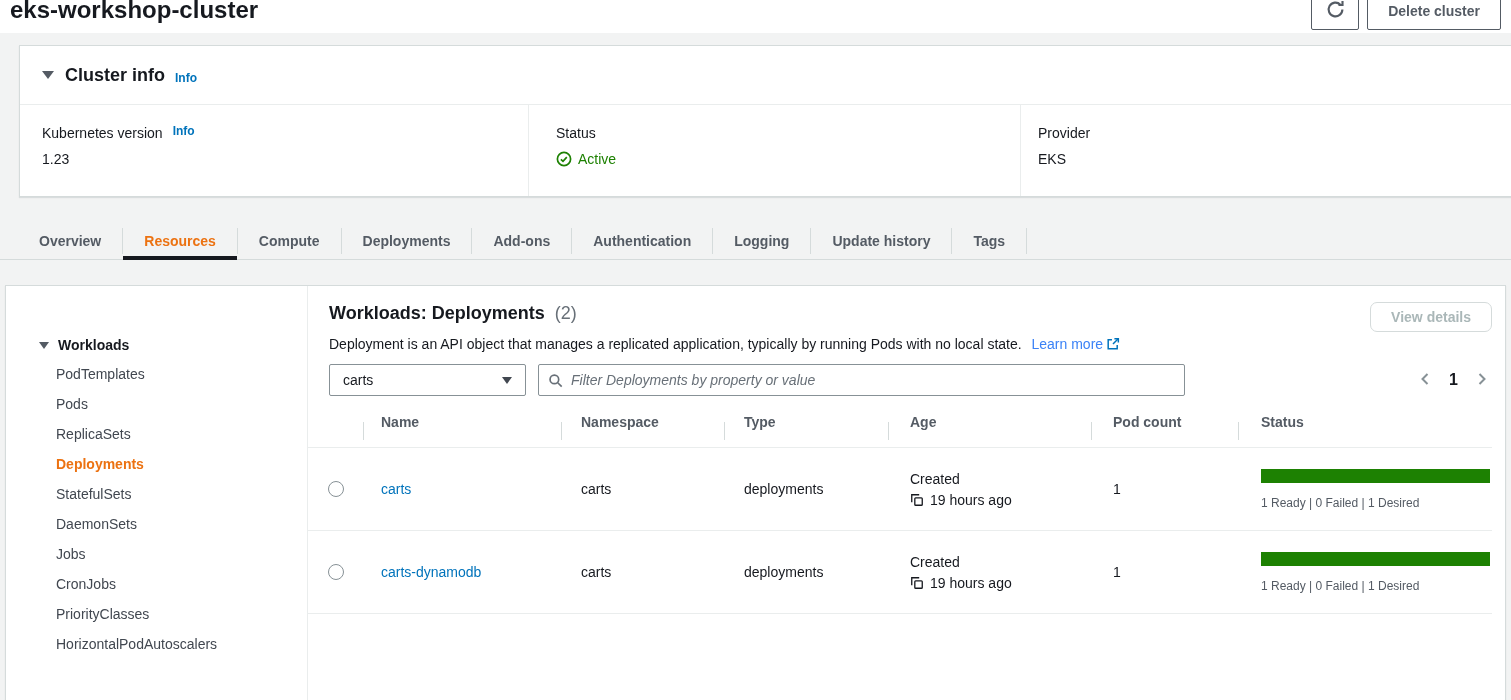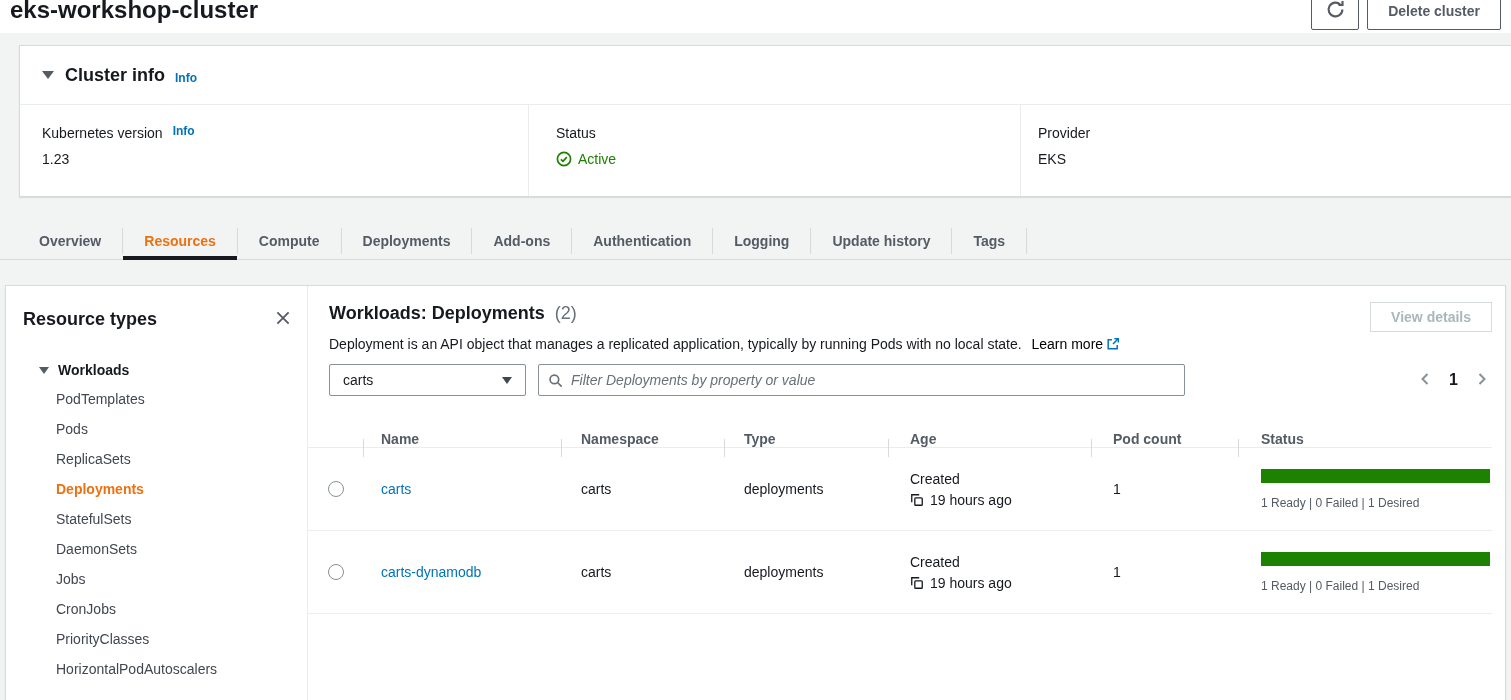--- a/index.html
+++ b/index.html
@@ -52,38 +52,38 @@
   .sidebar-group-label { font-weight:700; font-size:14px; margin-left:9px; cursor:pointer; }
   .sidebar-items { margin-top:6px; padding-left:50px; }
   .sidebar-item { height:30px; line-height:30px; font-size:14px; color:#414750; cursor:pointer; }
   .sidebar-item.selected { color:#ec7211; font-weight:700; }
   
   .main { flex:1; position:relative; padding:17px 20px 0 21px; }
   .main-title { font-size:18px; }
   .main-title .t { font-weight:700; color:#16191f; }
   .main-title .count { font-weight:400; color:#687078; margin-left:5px; }
   .view-details { position:absolute; top:16px; right:20px; height:30px; padding:0 20px; background:#fff;
-                  border:1px solid #d5dbdb; border-radius:0; color:#aab7b8; font-weight:700; font-size:14px; font-family:inherit; }
+                  border:1px solid #d5dbdb; border-radius:7px; color:#aab7b8; font-weight:700; font-size:14px; font-family:inherit; }
   .description { margin-top:11px; font-size:14px; color:#16191f; }
-  .learn-more { color:#000000; text-decoration:none; margin-left:6px; cursor:pointer; }
+  .learn-more { color:#3b82f6; text-decoration:none; margin-left:6px; cursor:pointer; }
   .ext-icon { position:relative; top:2px; margin-left:3px; }
   .filter-row { margin-top:12px; display:flex; align-items:center; }
   .select-box { width:197px; height:32px; border:1px solid #879196; border-radius:2px; background:#fff;
                 display:flex; align-items:center; justify-content:space-between; padding:0 13px; cursor:pointer; }
   .select-caret { width:0; height:0; border-left:5px solid transparent; border-right:5px solid transparent; border-top:7px solid #414750; }
   .search-box { margin-left:12px; width:647px; height:32px; border:1px solid #879196; border-radius:2px; background:#fff;
                 display:flex; align-items:center; padding:0 9px; }
   .search-input { border:none; outline:none; flex:1; font-size:14px; margin-left:8px; font-family:inherit; color:#16191f; background:transparent; }
   .search-input::placeholder { font-style:italic; color:#687078; }
   .pagination { margin-left:auto; display:flex; align-items:center; gap:14px; }
   .page-btn { background:none; border:none; cursor:pointer; display:flex; padding:2px; }
   .page-num { font-size:16px; font-weight:700; color:#16191f; cursor:pointer; }
   
   .table { margin-left:-21px; margin-top:18px; }
-  .thead { display:flex; height:34px; align-items:flex-end; border-bottom:1px solid #eaeded; font-weight:700; font-size:14px; color:#545b64; }
+  .thead { display:flex; height:34px; align-items:flex-start; border-bottom:1px solid #eaeded; font-weight:700; font-size:14px; color:#545b64; }
   .th, .td { flex-shrink:0; position:relative; }
   .c-sel { width:55px; display:flex; justify-content:center; }
   .c-name { width:198px; padding-left:18px; }
   .c-ns { width:163px; padding-left:20px; }
   .c-type { width:164px; padding-left:20px; }
   .c-age { width:203px; padding-left:22px; }
   .c-pod { width:147px; padding-left:22px; }
   .c-status { flex:1; padding-left:23px; padding-right:2px; }
   .th:not(.c-sel)::before { content:""; position:absolute; left:0; top:8px; width:1px; height:18px; background:#d5dbdb; }
   .row { display:flex; height:83px; align-items:center; border-bottom:1px solid #eaeded; font-size:14px; color:#16191f; }
@@ -161,30 +161,20 @@
   <div class="tab-sep"></div>
   <div class="tab">Update history</div>
   <div class="tab-sep"></div>
   <div class="tab">Tags</div>
   <div class="tab-sep"></div>
 </nav>
 
 <section class="card content-card">
 
   <aside class="sidebar">
-    <div class="sidebar-header">
-      <span class="sidebar-title">Resource types</span>
-      <button class="close-btn">
-        <span>
-          <svg width="18" height="18" viewBox="0 0 16 16" stroke="#545b64" stroke-width="1.6">
-            <path d="M3 3l10 10M13 3L3 13"></path>
-          </svg>
-        </span>
-      </button>
-    </div>
     <div class="sidebar-group">
       <span class="tri-down"></span>
       <span class="sidebar-group-label">Workloads</span>
     </div>
     <div class="sidebar-items">
       <div class="sidebar-item">PodTemplates</div>
       <div class="sidebar-item">Pods</div>
       <div class="sidebar-item">ReplicaSets</div>
       <div class="sidebar-item selected">Deployments</div>
       <div class="sidebar-item">StatefulSets</div>

